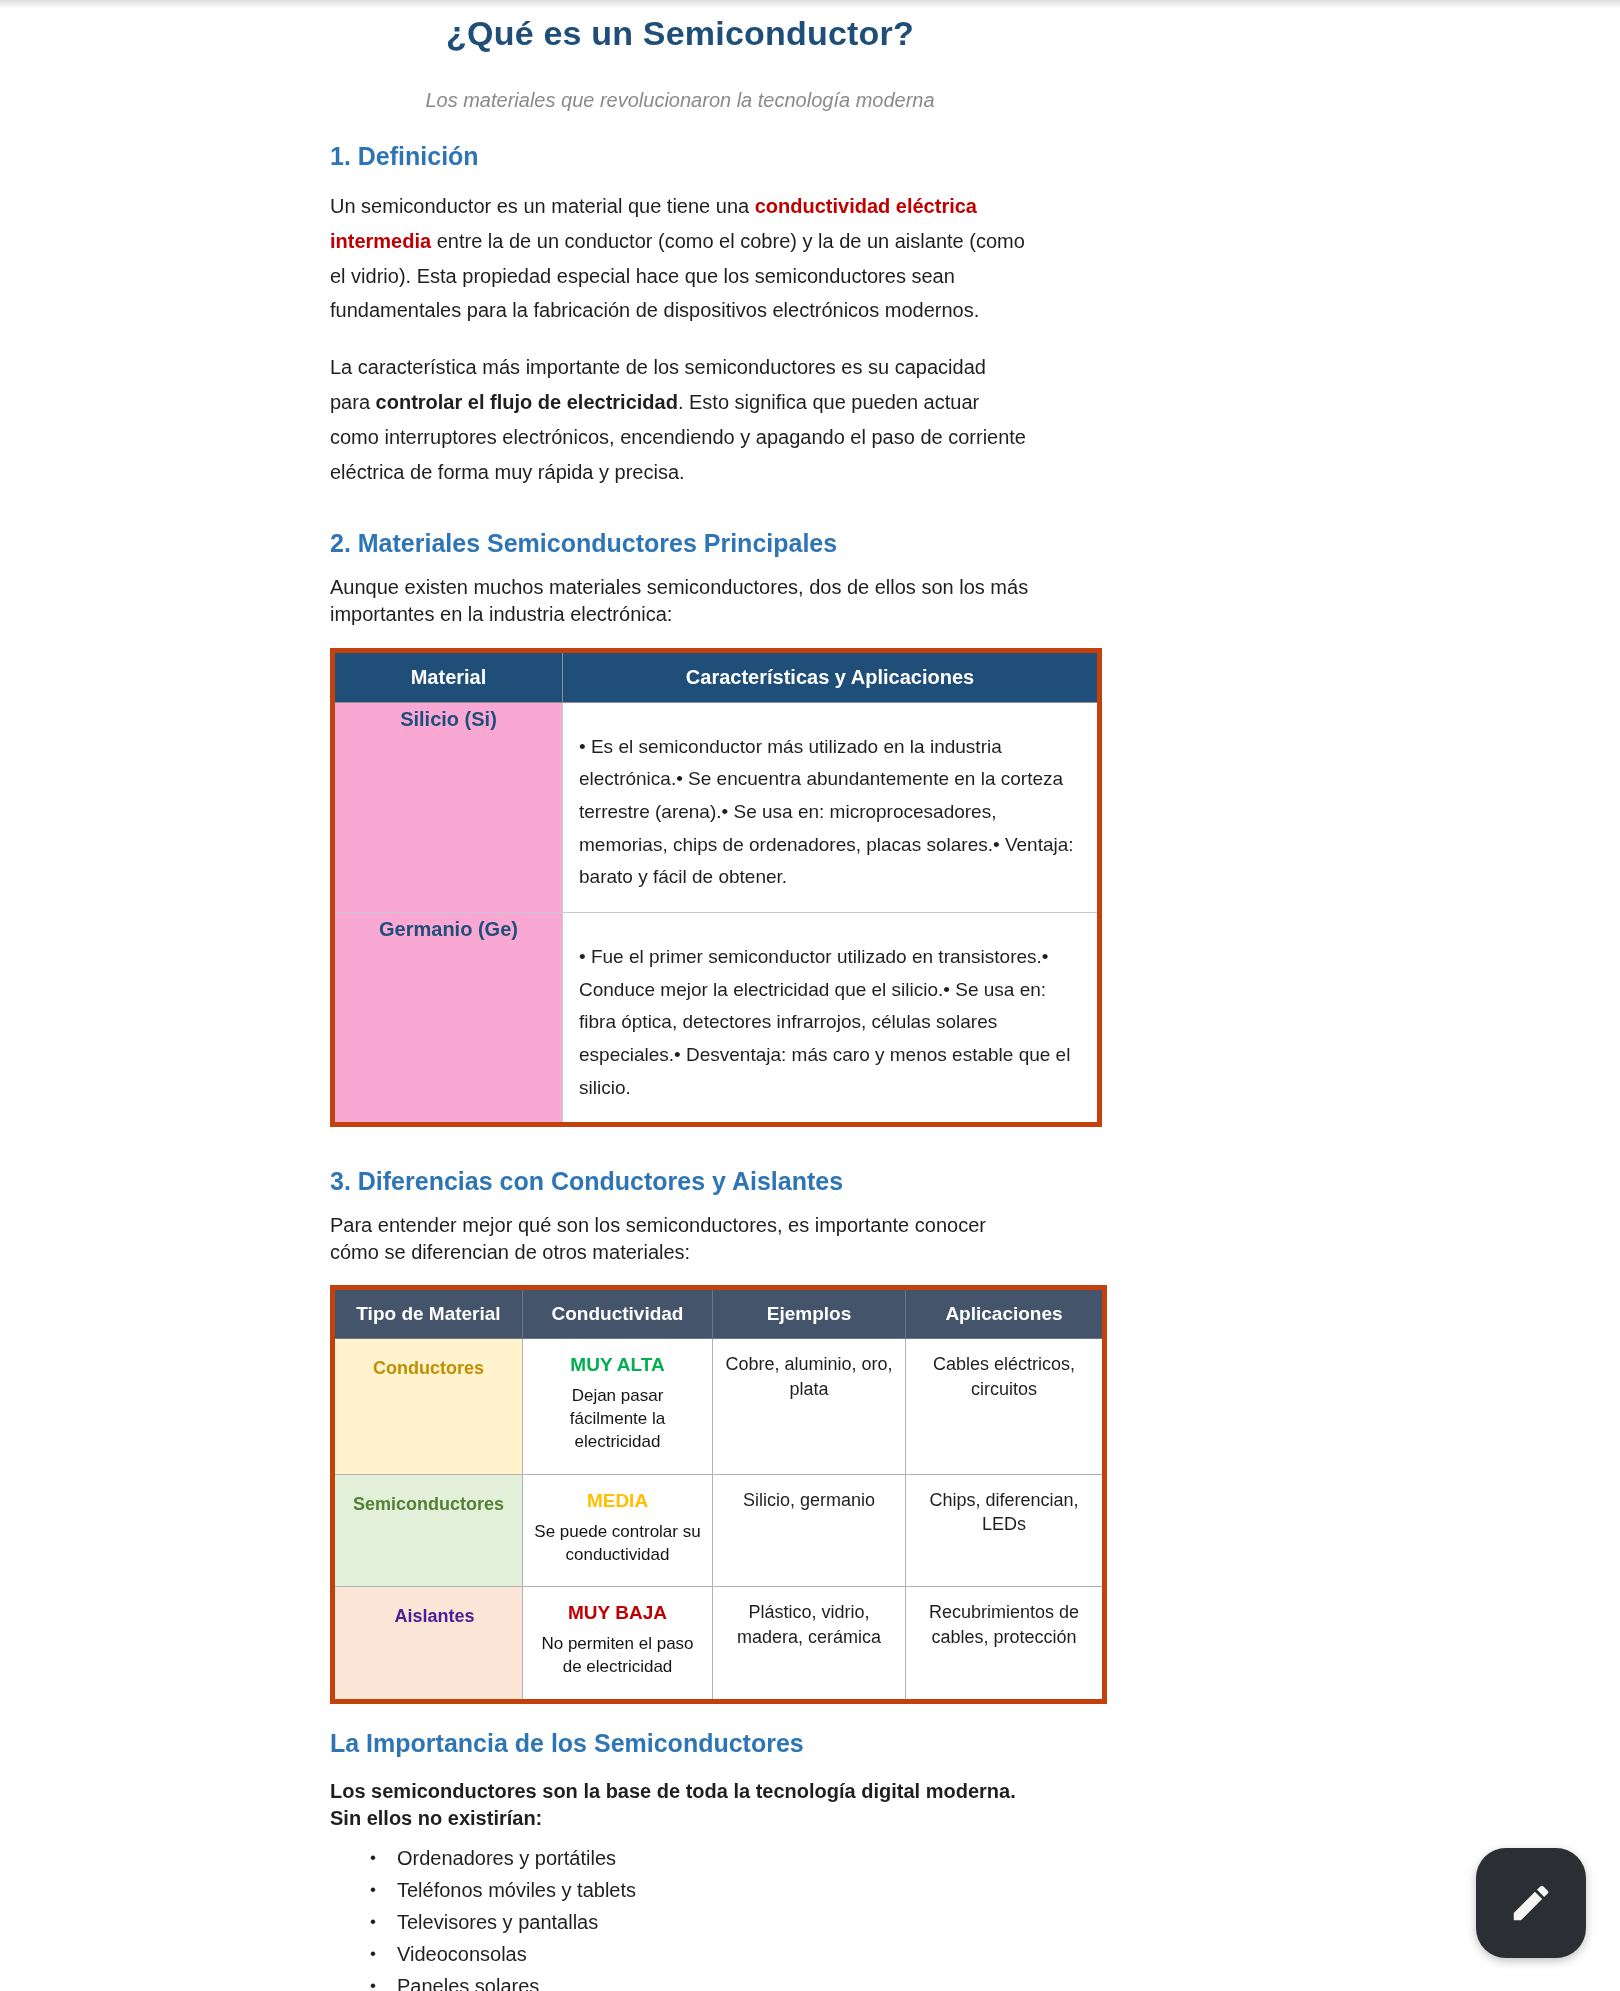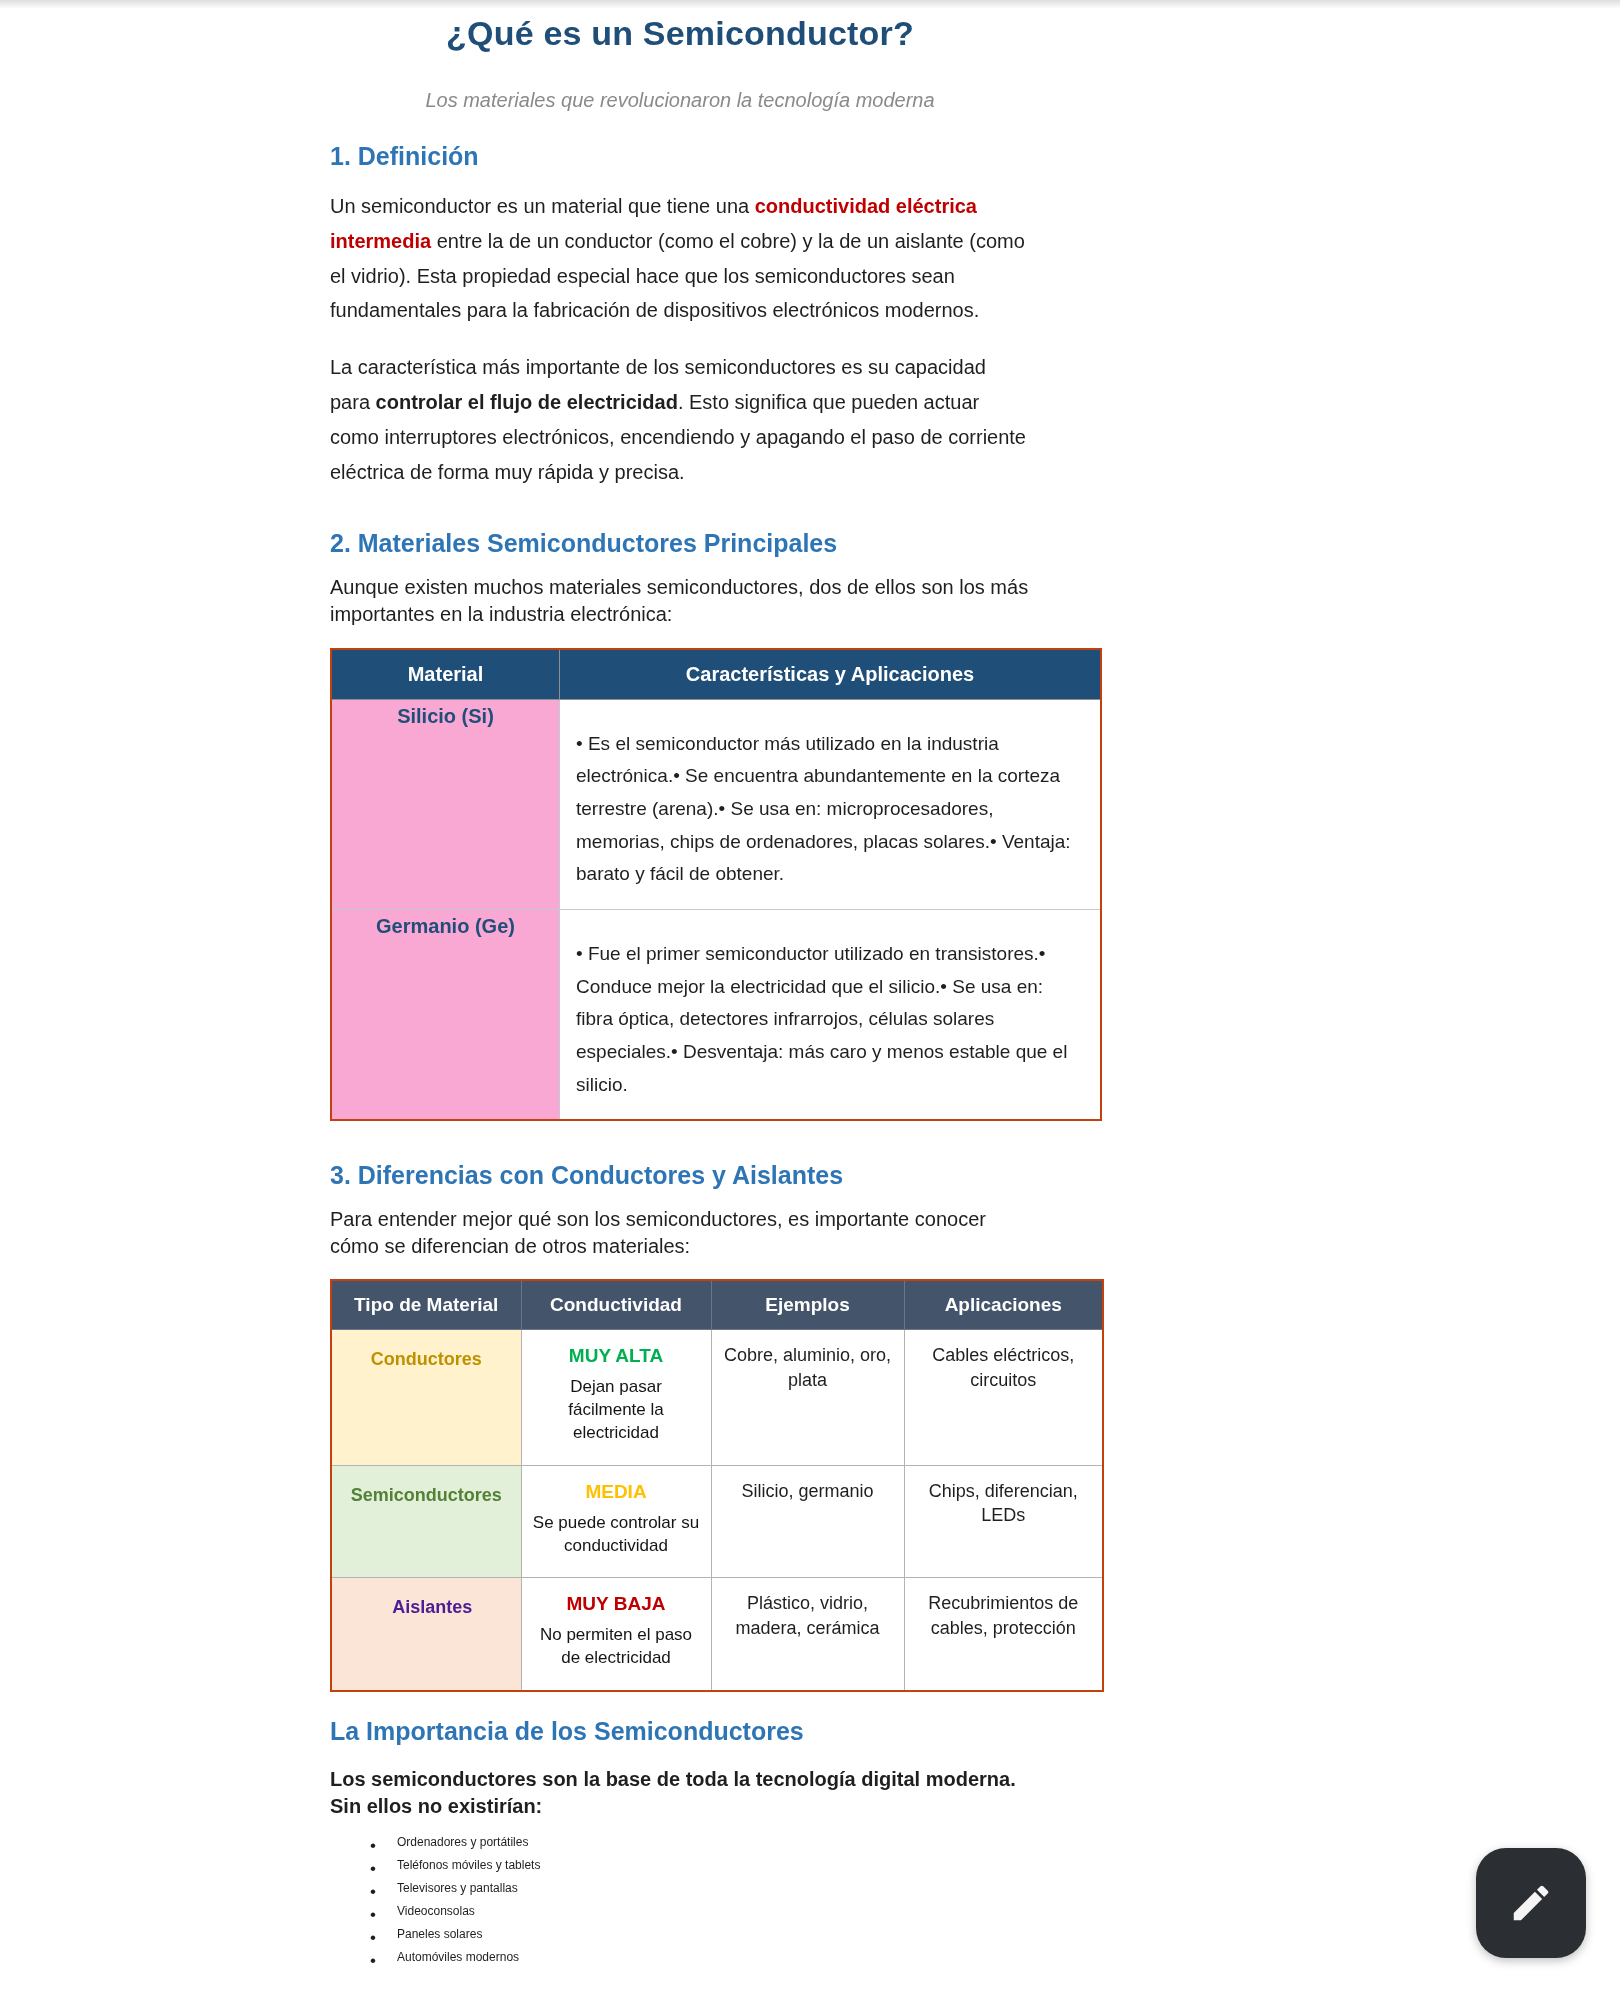--- a/index.html
+++ b/index.html
@@ -28,21 +28,21 @@
   .prose { width:700px; font-size:20px; line-height:1.74; margin-top:18px; }
   .prose + .prose { margin-top:22px; }
   .prose-tight { width:700px; font-size:20px; line-height:1.33; margin-top:16px; }
   .bold-intro { width:700px; font-size:20px; font-weight:bold; line-height:1.33; margin-top:20px; }
   .bold-intro span { display:block; }
   .hl-red { color:#C00000; font-weight:bold; }
   .b { font-weight:bold; }
 
   table { border-collapse:collapse; margin-top:16px; width:772px; table-layout:fixed; }
   table, th, td { border:1px solid #b3b3b3; }
-  table { border:2px solid #c2410c; }
+  table { border:5px solid #c2410c; }
 
   
   .t1 th {
     background:#1F4E79; color:#ffffff; font-size:20px; font-weight:bold;
     padding:13px 8px; border-color:#8f8f8f;
   }
   .t1 th + th { border-left:1px solid #b9c4d6; }
   .t1 .mat-label {
     width:211px; background:#f9a8d4; color:#1F4E79; font-weight:bold;
     font-size:20px; text-align:center; vertical-align:top; padding:5px 8px;
@@ -67,21 +67,21 @@
   .t2 col.c3 { width:193px; } .t2 col.c4 { width:199px; }
   .tipo-cell { font-weight:bold; font-size:19px; padding-top:17px !important; }
   .row-conductores .tipo-cell { background:#FFF2CC !important; color:#BF9000; }
   .row-semiconductores .tipo-cell { background:#E2EFD9 !important; color:#538135; }
   .row-aislantes .tipo-cell { background:#FBE5D6 !important; color:#4c1d95;padding-left:20px; }
   .nivel { display:block; font-weight:bold; font-size:19px; margin-bottom:7px; }
   .nivel-alta { color:#00B050; } .nivel-media { color:#FFC000; } .nivel-baja { color:#C00000; }
   .nivel-desc { display:block; font-size:17px; color:#151515; }
 
   ul.bullets { width:700px; margin:16px 0 0 0; padding:0 0 0 40px; list-style:none; }
-  ul.bullets li { font-size:12px; margin-bottom:9px; position:relative; padding-left:27px; }
+  ul.bullets li { font-size:20px; margin-bottom:9px; position:relative; padding-left:27px; }
   ul.bullets li::before { content:"•"; position:absolute; left:0; top:1px; font-size:17px; color:#1f1f1f; }
 
   .fab {
     position:absolute; left:1476px; top:1848px; width:110px; height:110px;
     border-radius:30px; background:#2b2e32; display:flex; align-items:center;
     justify-content:center; cursor:pointer; box-shadow:0 3px 10px rgba(0,0,0,0.25);
   }
 </style>
 </head>
 <body>

